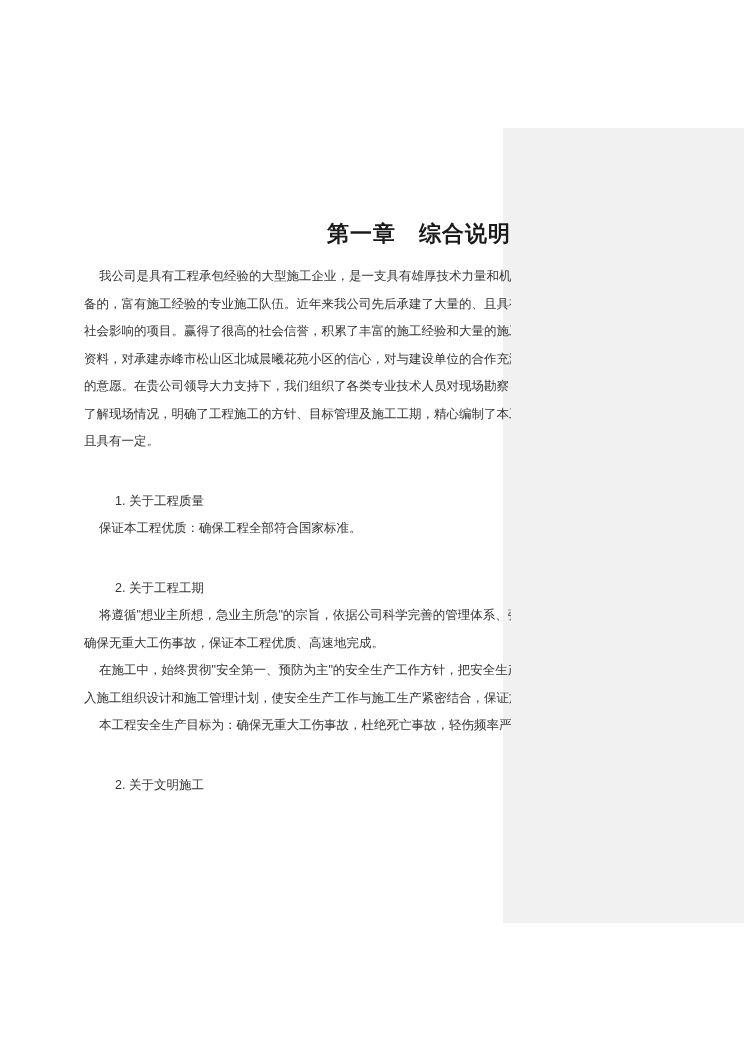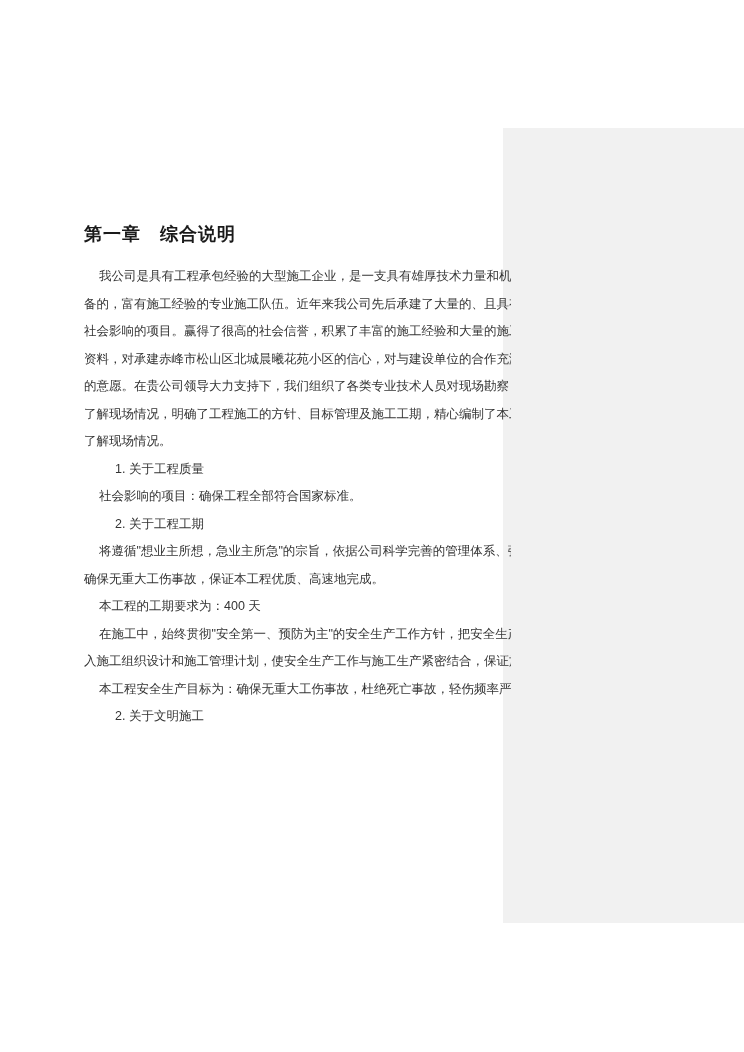--- a/index.html
+++ b/index.html
@@ -24,60 +24,59 @@
     background: #f1f1f1;
   }
   .doc {
     position: absolute;
     left: 84px;
     top: 223px;
     width: 427px;
     color: #333333;
   }
   .title {
-    font-size: 18px;
+    font-size: 22px;
     line-height: 22px;
     font-weight: bold;
-    text-align: left;
+    text-align: right;
     color: #1a1a1a;
     letter-spacing: 1px;
   }
   .content {
     margin-top: 18px;
     font-size: 12.5px;
   }
   .line {
     line-height: 27.5px;
     height: 27.5px;
     white-space: pre;
     overflow: hidden;
   }
   .line.first-line { padding-left: 15px; }
-  .line.heading-line { padding-left: 31px; }
+  .line.heading-line { padding-left: 31px; margin-top: 32px; }
 </style>
 </head>
 <body>
 
 <div class="page" style="background: rgb(255, 255, 255);">
   <div class="side-panel" style="background: rgb(241, 241, 241);"></div>
   <div class="doc">
     <h1 class="title">第一章　综合说明</h1>
     <div class="content" id="content">
         <div class="line first-line">我公司是具有工程承包经验的大型施工企业，是一支具有雄厚技术力量和机械装</div>
         <div class="line">备的，富有施工经验的专业施工队伍。近年来我公司先后承建了大量的、且具有一定</div>
         <div class="line">社会影响的项目。赢得了很高的社会信誉，积累了丰富的施工经验和大量的施工技术</div>
         <div class="line">资料，对承建赤峰市松山区北城晨曦花苑小区的信心，对与建设单位的合作充满诚挚</div>
         <div class="line">的意愿。在贵公司领导大力支持下，我们组织了各类专业技术人员对现场勘察，仔细</div>
         <div class="line">了解现场情况，明确了工程施工的方针、目标管理及施工工期，精心编制了本工程施</div>
-        <div class="line">了解现场情况。</div>
+        <div class="line">且具有一定。</div>
         <div class="line heading-line">1. 关于工程质量</div>
-        <div class="line first-line">社会影响的项目：确保工程全部符合国家标准。</div>
+        <div class="line first-line">保证本工程优质：确保工程全部符合国家标准。</div>
         <div class="line heading-line">2. 关于工程工期</div>
         <div class="line first-line">将遵循"想业主所想，急业主所急"的宗旨，依据公司科学完善的管理体系、强大</div>
         <div class="line">确保无重大工伤事故，保证本工程优质、高速地完成。</div>
-        <div class="line first-line">本工程的工期要求为：400 天</div>
         <div class="line first-line">在施工中，始终贯彻"安全第一、预防为主"的安全生产工作方针，把安全生产纳</div>
         <div class="line">入施工组织设计和施工管理计划，使安全生产工作与施工生产紧密结合，保证施工人</div>
         <div class="line first-line">本工程安全生产目标为：确保无重大工伤事故，杜绝死亡事故，轻伤频率严格控</div>
         <div class="line heading-line">2. 关于文明施工</div>
       </div>
   </div>
 </div>
 
 </body></html>

